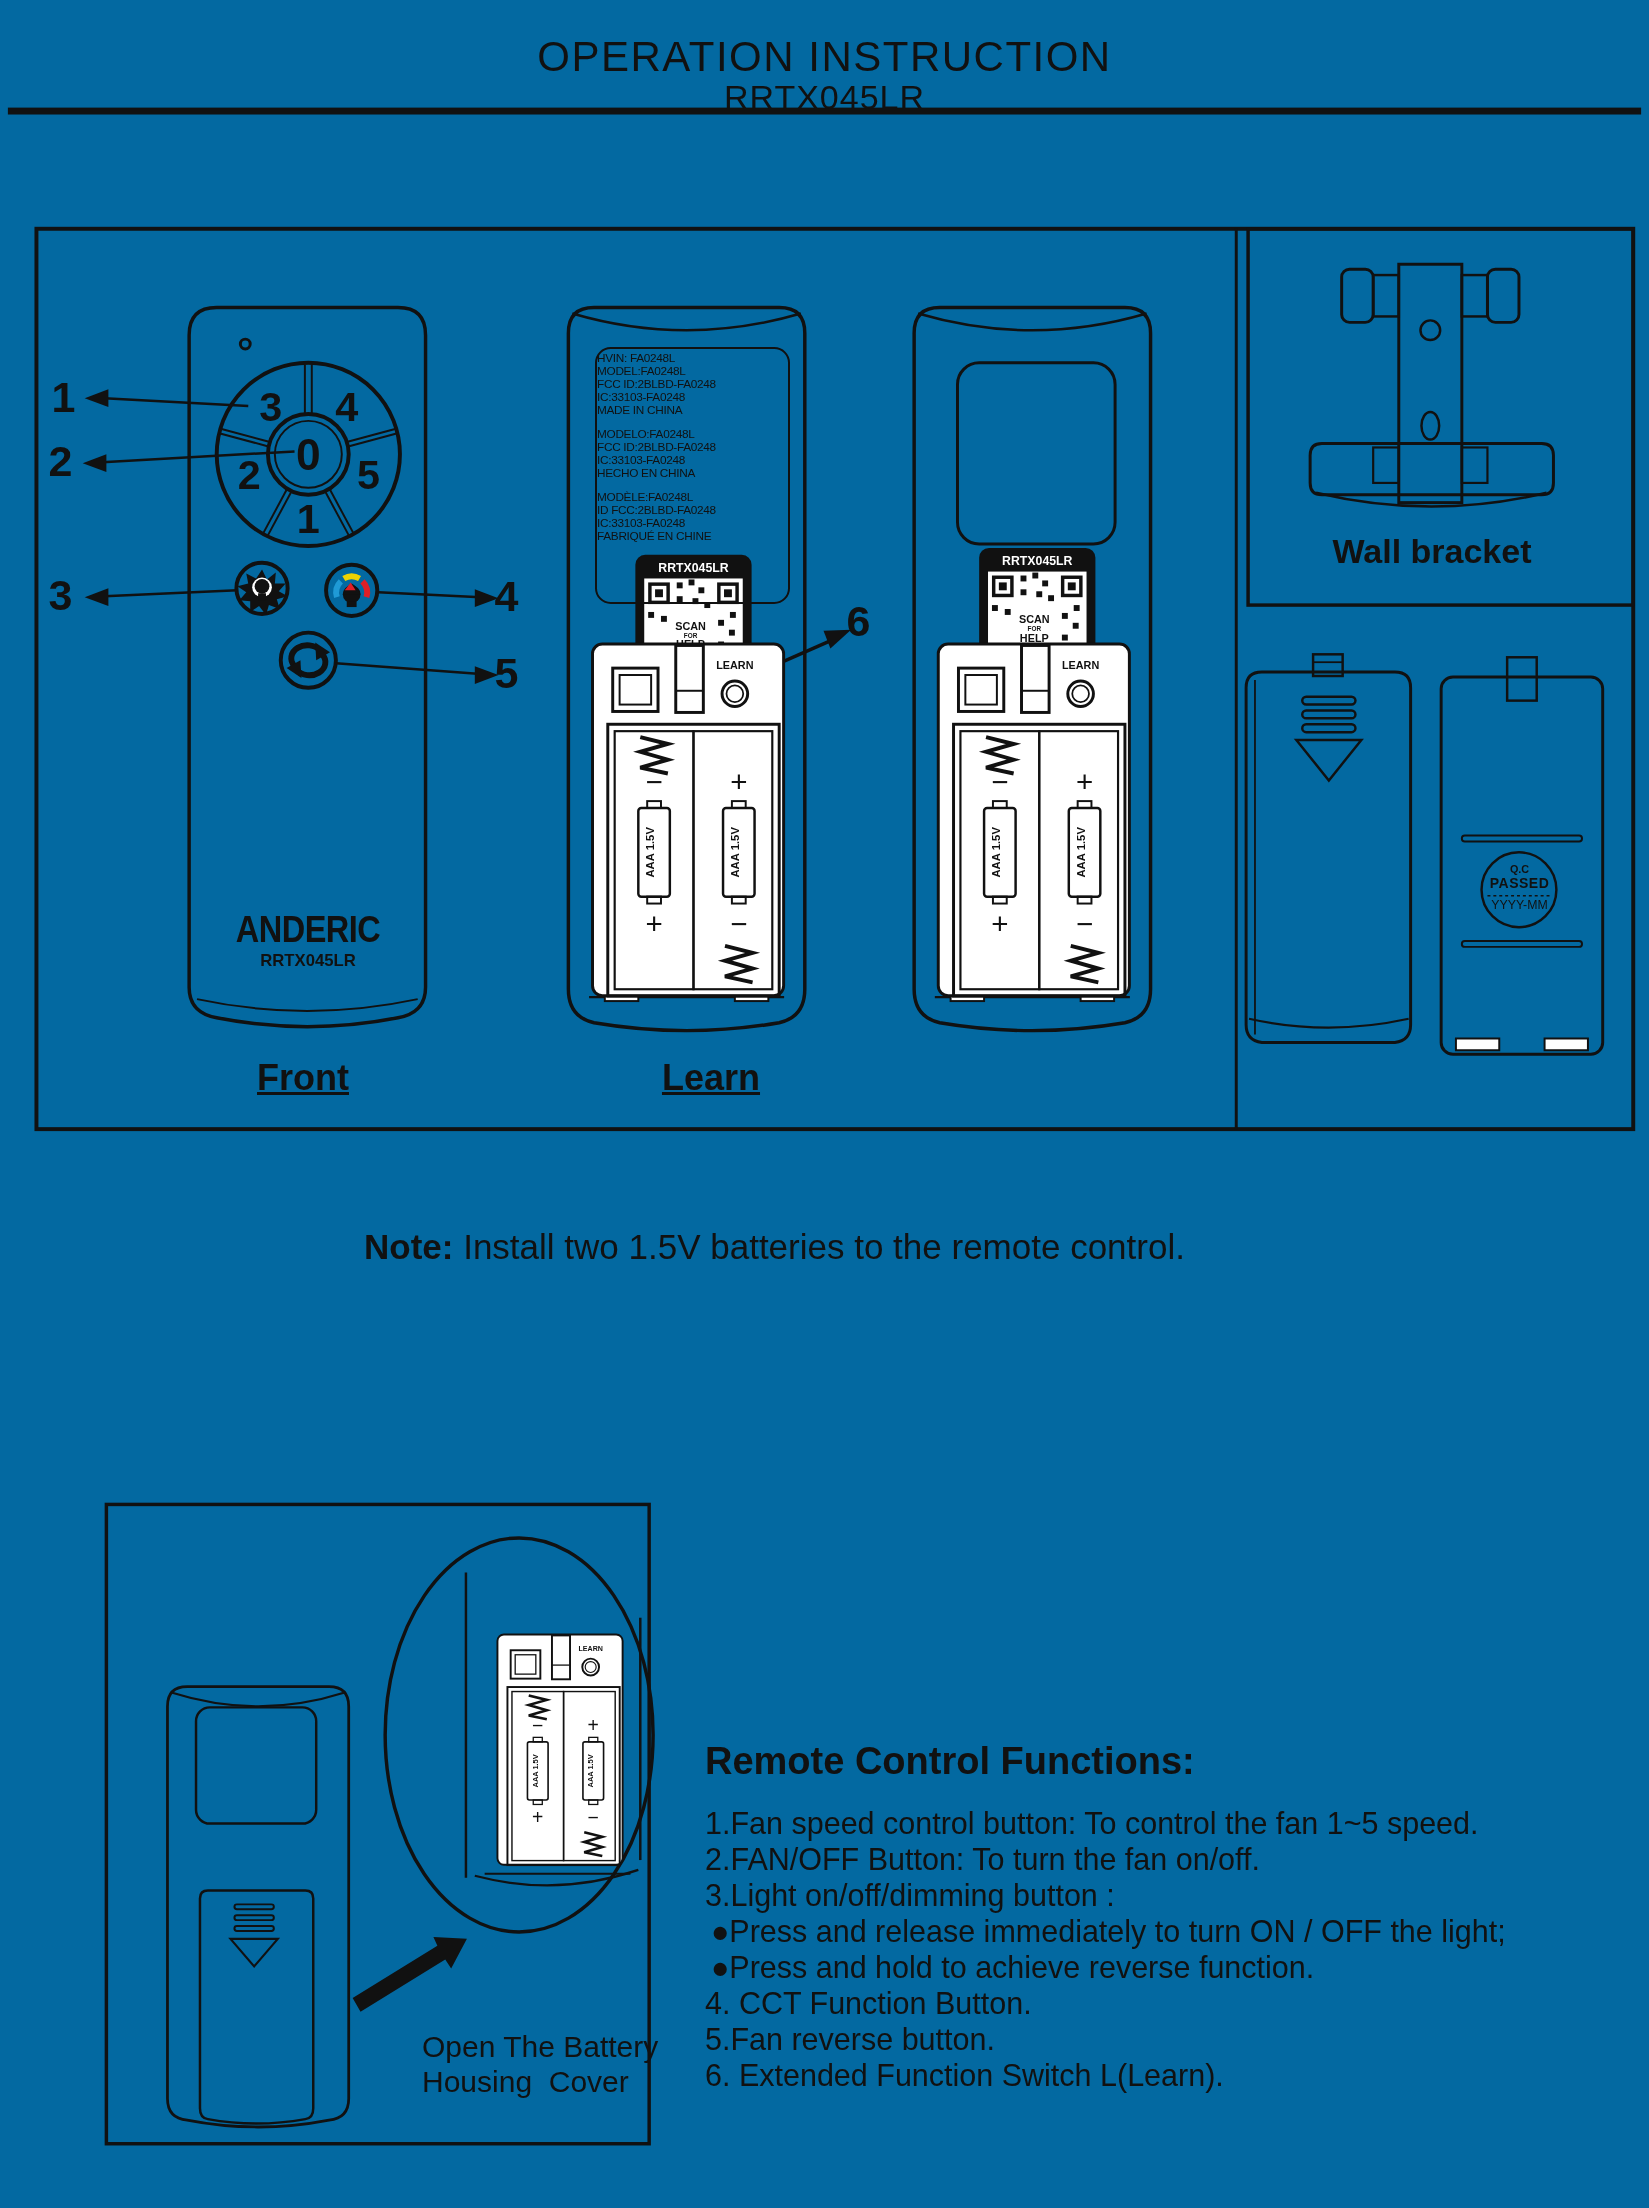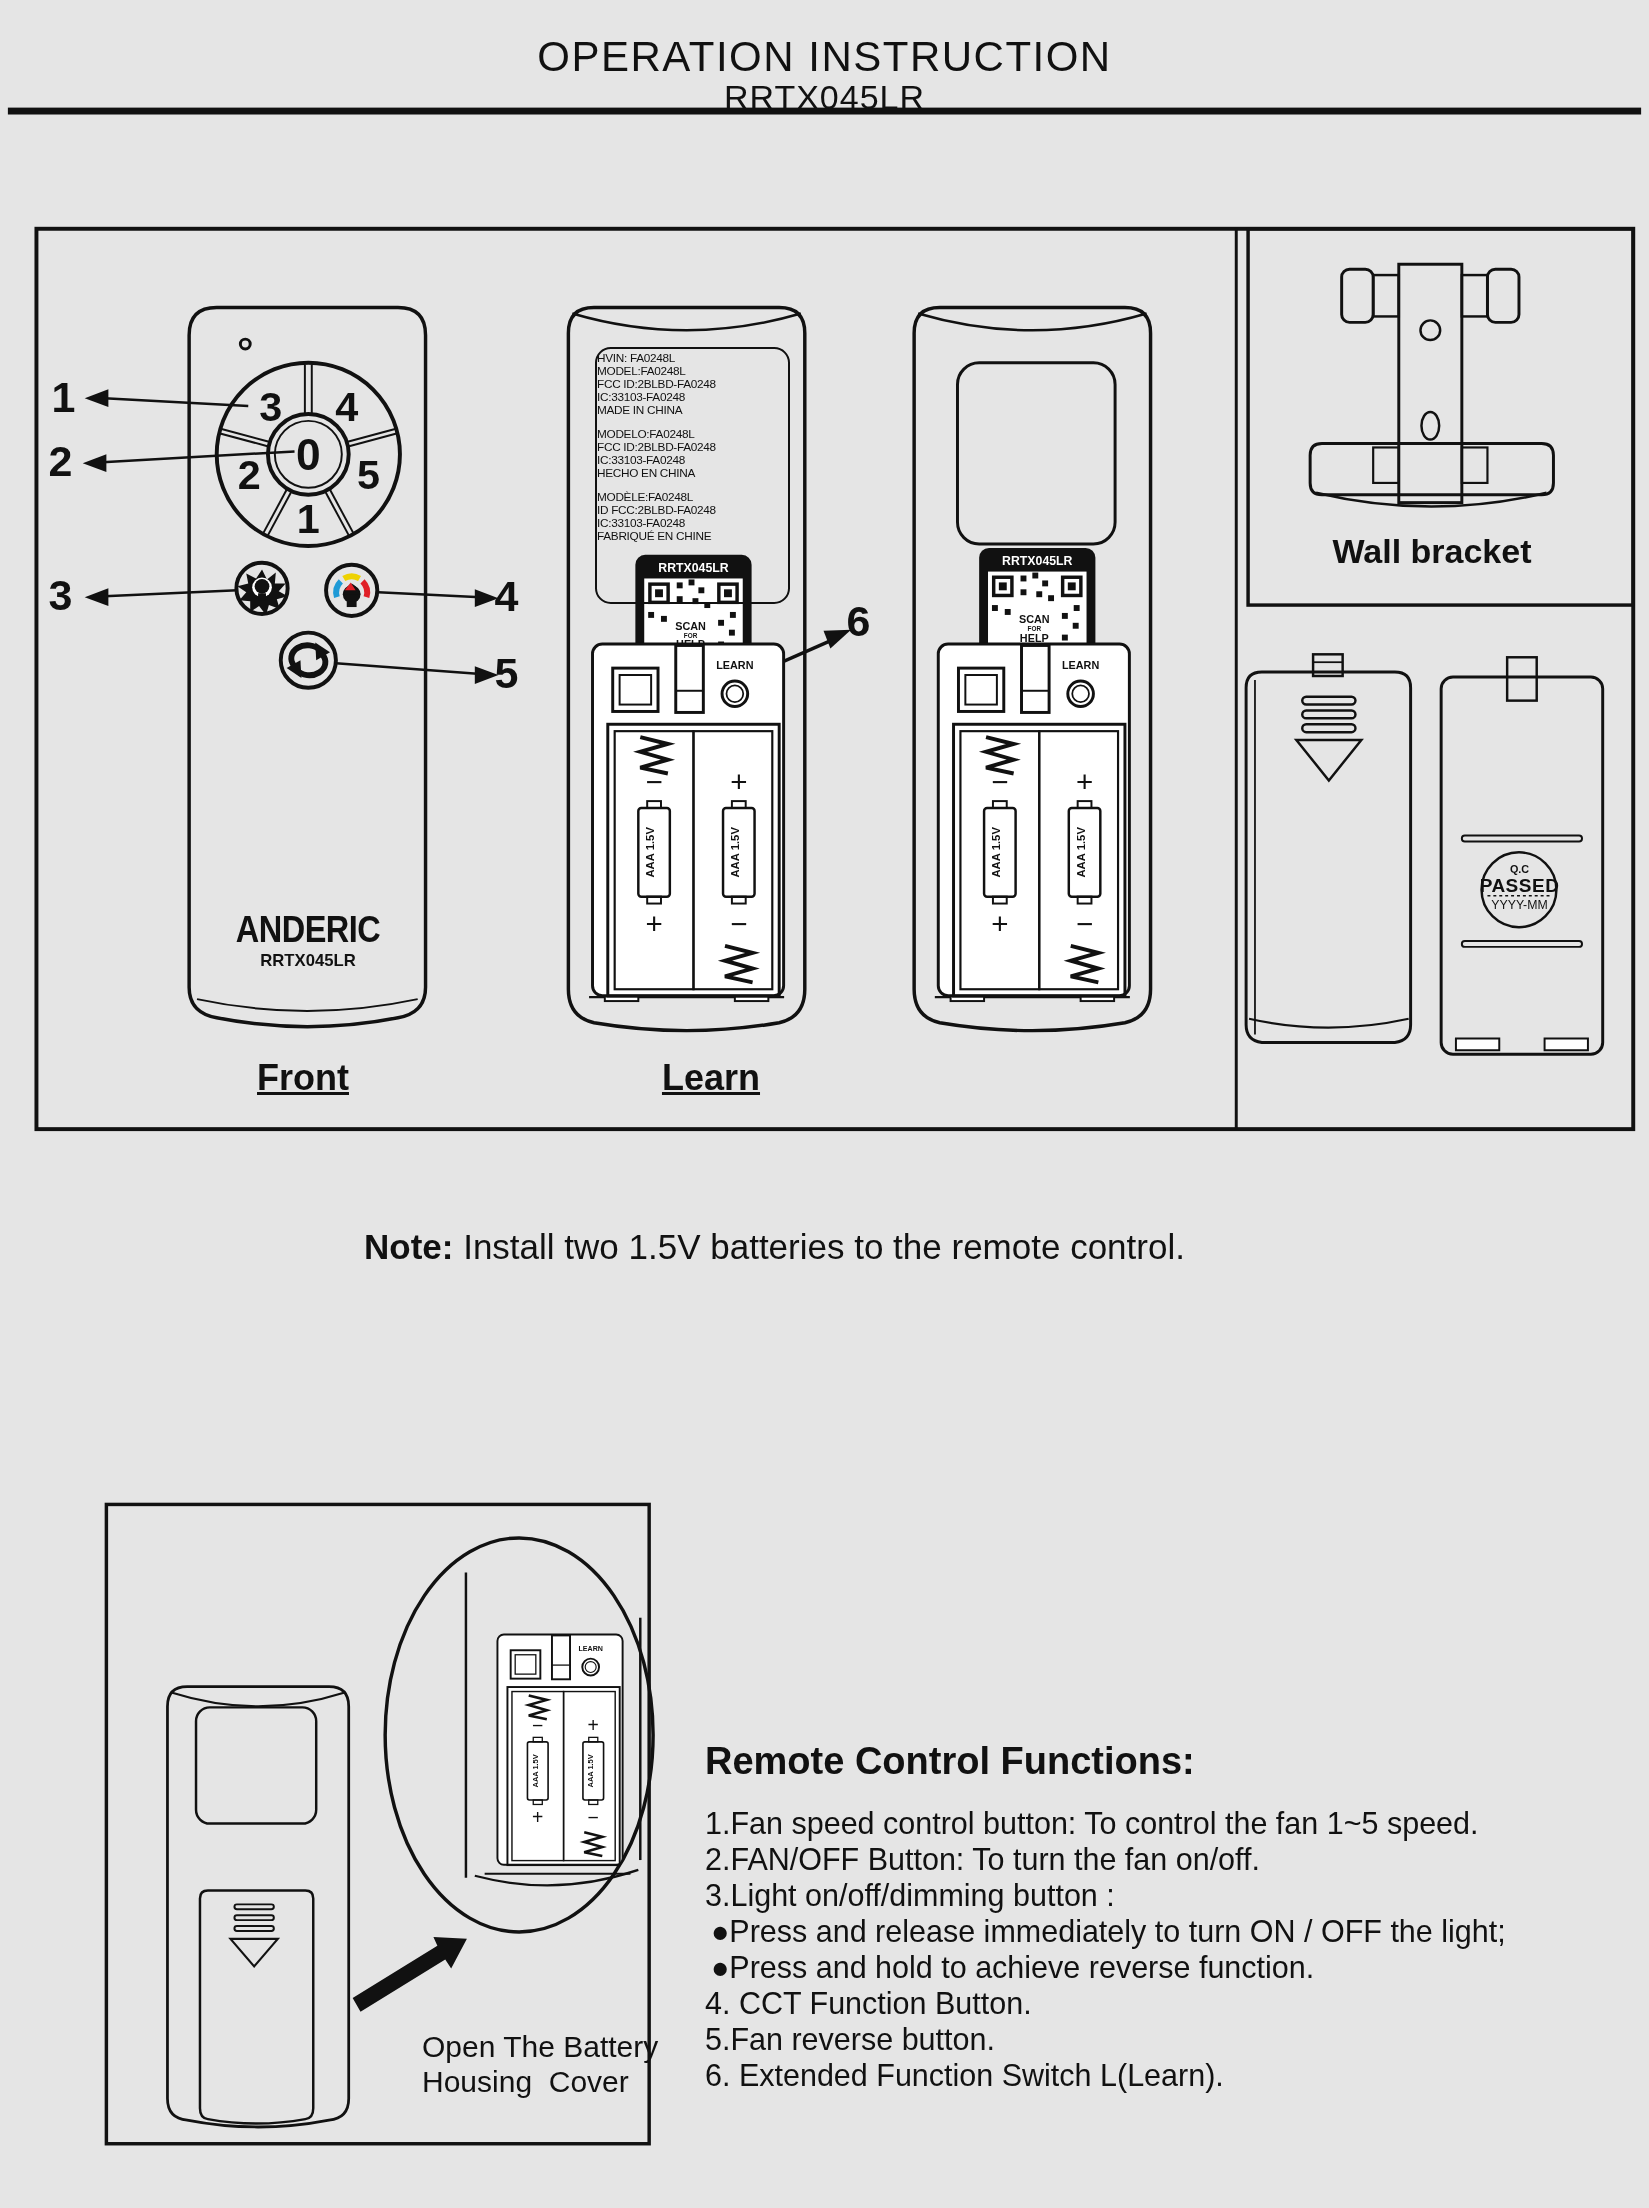--- a/index.html
+++ b/index.html
@@ -1,34 +1,34 @@
 <!DOCTYPE html>
 <html><head>
 <meta charset="utf-8">
 <style>
   html,body{margin:0;padding:0;background:#fff;}
-  .page{position:relative;width:1649px;height:2209px;background:#e5e5e5;
+  .page{position:relative;width:1649px;height:2209px;background:#0369a1;
         font-family:"Liberation Sans",sans-serif;color:#111;overflow:hidden;}
   .abs{position:absolute;}
   svg{font-family:"Liberation Sans",sans-serif;}
   .linework{position:absolute;left:0;top:0;pointer-events:none;}
   .title1{left:0;top:32.5px;width:1649px;text-align:center;font-size:42px;letter-spacing:1.5px;font-weight:500;}
   .title2{left:0;top:78px;width:1649px;text-align:center;font-size:34px;letter-spacing:1px;font-weight:500;}
   .callout{width:43px;text-align:center;font-size:43px;font-weight:bold;}
   .sticker{left:595px;top:347px;width:195px;height:257px;border:2.5px solid #111;border-radius:15.8px;
            text-align:left;font-size:11.8px;line-height:13px;padding-top:3px;box-sizing:border-box;letter-spacing:-0.3px;}
   .sticker .gap{margin-top:11px;}
   .brand{left:191px;top:910px;width:234px;text-align:center;font-size:32.5px;font-weight:bold;
          transform:scaleY(1.12);transform-origin:top;letter-spacing:-0.5px;}
   .model{left:191px;top:951px;width:234px;text-align:center;font-size:16.7px;font-weight:bold;}
   .caption{width:236px;text-align:center;font-size:36px;font-weight:bold;text-decoration:underline;}
   .wb-caption{left:1284px;top:532px;width:296px;text-align:center;font-size:34px;font-weight:bold;}
   .qc{left:1470px;width:99px;text-align:center;}
   .qc1{top:863px;font-size:10.8px;font-weight:bold;}
-  .qc2{top:875px;font-size:19px;font-weight:bold;letter-spacing:0.5px;}
+  .qc2{top:875px;font-size:14px;font-weight:bold;letter-spacing:0.5px;}
   .qc3{top:898px;font-size:12.3px;}
   .note{left:364px;top:1227px;font-size:35px;}
   .note b{font-weight:bold;}
   .bb-caption{left:422px;font-size:30px;white-space:pre;margin-top:24px;}
   .fn-title{left:705px;top:1740px;font-size:38px;font-weight:bold;}
   .fn-list{left:705px;top:1805px;width:926px;font-size:30.5px;line-height:36px;}
   .fn-list .bullet{padding-left:5.9px;}
 </style>
 </head>
 <body>

